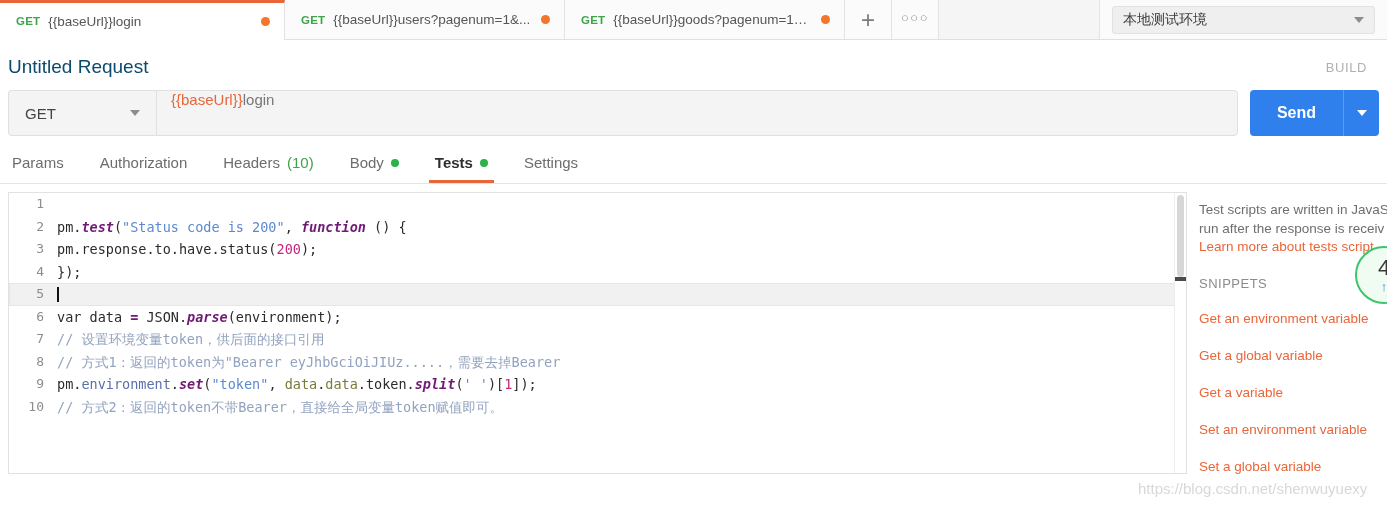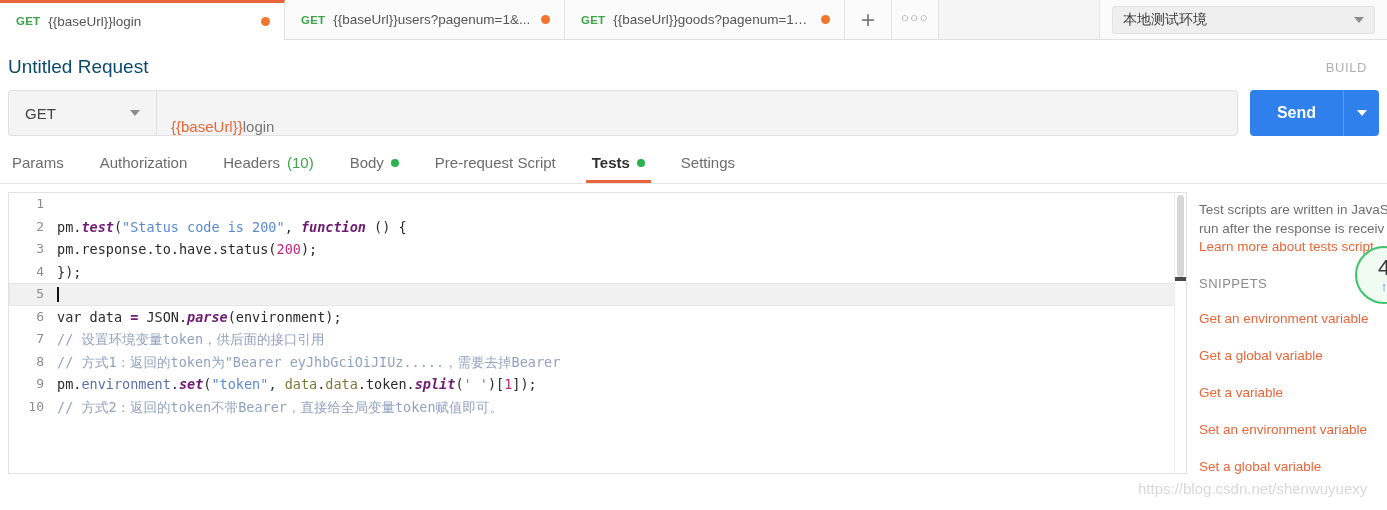--- a/index.html
+++ b/index.html
@@ -99,21 +99,21 @@
     background: #f4f4f4; border: 1px solid #e0e0e0; border-right: none;
     border-radius: 4px 0 0 4px;
     display: flex; align-items: center; justify-content: space-between;
     padding: 0 16px; cursor: pointer;
   }
   .method-label { font-size: 15px; color: #444; }
   .url-box {
     flex: 1; height: 46px;
     background: #f4f4f4; border: 1px solid #e0e0e0;
     border-radius: 0 4px 4px 0;
-    display: flex; align-items: flex-end; padding: 0 14px;
+    display: flex; align-items: flex-start; padding: 0 14px;
     font-size: 15px; color: #777; cursor: text;
   }
   .var-token { color: #e8663a; }
   .send-wrap { display: flex; margin-left: 12px; }
   .send-btn {
     background: #2f80ed; color: #fff;
     font-size: 16px; font-weight: bold;
     border: none; border-radius: 4px 0 0 4px;
     padding: 0 27px; height: 46px; cursor: pointer;
     font-family: "Liberation Sans", sans-serif;
@@ -323,23 +323,20 @@
   <div class="sectab">
     <span>Authorization</span>
   </div>
   <div class="sectab">
     <span>Headers</span>
     <span class="count-green">(10)</span>
   </div>
   <div class="sectab">
     <span>Body</span>
     <span class="dot-green"></span>
-  </div>
-  <div class="sectab">
-    <span>Pre-request Script</span>
   </div>
   <div class="sectab active">
     <span>Tests</span>
     <span class="dot-green"></span>
   </div>
   <div class="sectab">
     <span>Settings</span>
   </div>
 
   <div class="cookies-link">C</div>

